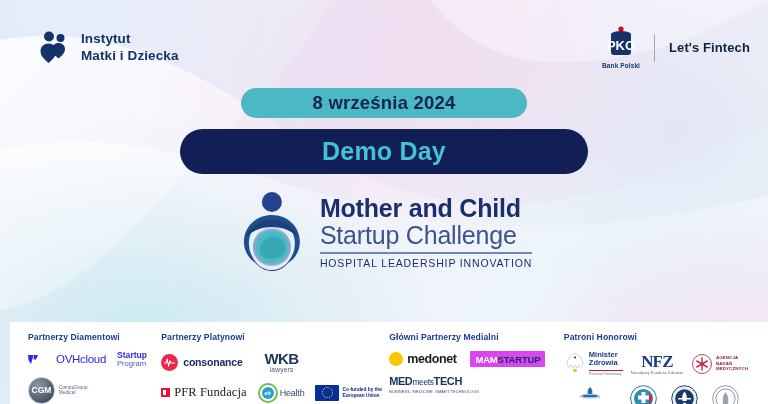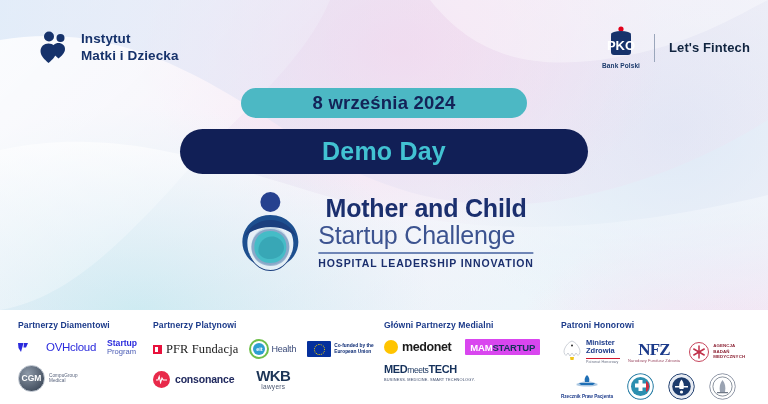--- a/index.html
+++ b/index.html
@@ -64,28 +64,28 @@
     color: #42c2d2; font-weight: bold; font-size: 25px; letter-spacing: .2px;
   }
 
   
   .mcs-logo {
     position: absolute; left: 50%; transform: translateX(-50%); top: 189px;
     display: flex; align-items: center; gap: 12px;
   }
   .mcs-mark { width: 72px; height: 86px; flex: 0 0 auto; }
   .mcs-words { display: flex; flex-direction: column; }
-  .mcs-l1 { font-size: 25px; font-weight: bold; color: #1b2f6e; letter-spacing: -.2px; line-height: 1.06; text-align: center; }
+  .mcs-l1 { font-size: 25px; font-weight: bold; color: #1b2f6e; letter-spacing: -.2px; line-height: 1.06; }
   .mcs-l2 { font-size: 25px; color: #3c5390; letter-spacing: -.2px; line-height: 1.06; }
   .mcs-rule { height: 1.5px; background: #6f86b6; margin: 4px 0 3px; }
-  .mcs-l3 { font-size: 10.5px; font-weight: bold; color: #1b2f6e; letter-spacing: .85px; }
+  .mcs-l3 { font-size: 10.5px; font-weight: normal; color: #1b2f6e; letter-spacing: .85px; }
 
   
   .footer {
-    position: absolute; left: 0; right: 0; bottom: 0; height: 94px;
+    position: absolute; left: 10px; right: 0; bottom: 0; height: 82px;
     background: #ffffff;
     display: flex; padding: 10px 0 0 0; justify-content: flex-end;
   }
   .col { position: relative; }
   .col-title {
     font-size: 8.6px; font-weight: bold; color: #1b3a8a; letter-spacing: .1px;
     margin-bottom: 9px; white-space: nowrap;
   }
   .logo-row { display: flex; align-items: center; gap: 11px; margin-bottom: 9px; }
 
@@ -280,51 +280,51 @@
           <div>
             <div class="tiny">CompuGroup</div>
             <div class="tiny">Medical</div>
           </div>
         </div>
       </div>
     </div>
 
     <div class="col" style="width:235px; padding-left:8px;">
       <div class="col-title">Partnerzy Platynowi</div>
-      <div class="logo-row">
-        <div class="lg">
-          <div class="pfr-sq"></div>
-          <span class="pfr-txt">PFR Fundacja</span>
-        </div>
-        <div class="lg" style="gap:2px;">
-          <div class="eit-ring">
-            <div class="eit-core">eit</div>
-          </div>
-          <span class="eit-word">Health</span>
-        </div>
-        <div class="lg" style="gap:3px;">
-          <div class="eu-flag">
-              <div class="eu-stars"></div>
-            </div>
-          <span class="eu-txt">Co-funded by the
-European Union</span>
-        </div>
-      </div>
       <div class="logo-row" style="gap:22px;">
         <div class="lg" style="gap:5px;">
           <div class="cons-dot">
             <svg viewBox="0 0 11 9">
                 <polyline points="0,5 2,5 3.2,1.5 4.6,7.5 6,3 7.2,5 11,5" fill="none" stroke="#ffffff" stroke-width="1.1"></polyline>
               </svg>
           </div>
           <span class="cons-txt">consonance</span>
         </div>
         <div class="wkb">
           <div class="wkb-main"><span>WKB</span></div>
           <div class="wkb-sub">lawyers</div>
+        </div>
+      </div>
+      <div class="logo-row">
+        <div class="lg">
+          <div class="pfr-sq"></div>
+          <span class="pfr-txt">PFR Fundacja</span>
+        </div>
+        <div class="lg" style="gap:2px;">
+          <div class="eit-ring">
+            <div class="eit-core">eit</div>
+          </div>
+          <span class="eit-word">Health</span>
+        </div>
+        <div class="lg" style="gap:3px;">
+          <div class="eu-flag">
+              <div class="eu-stars"></div>
+            </div>
+          <span class="eu-txt">Co-funded by the
+European Union</span>
         </div>
       </div>
     </div>
 
     <div class="col" style="width:175px; padding-left:4px;">
       <div class="col-title">Główni Partnerzy Medialni</div>
       <div class="logo-row" style="gap:14px;">
         <div class="lg" style="gap:4px;">
           <div class="med-dot"></div>
           <span class="med-txt">medonet</span>

